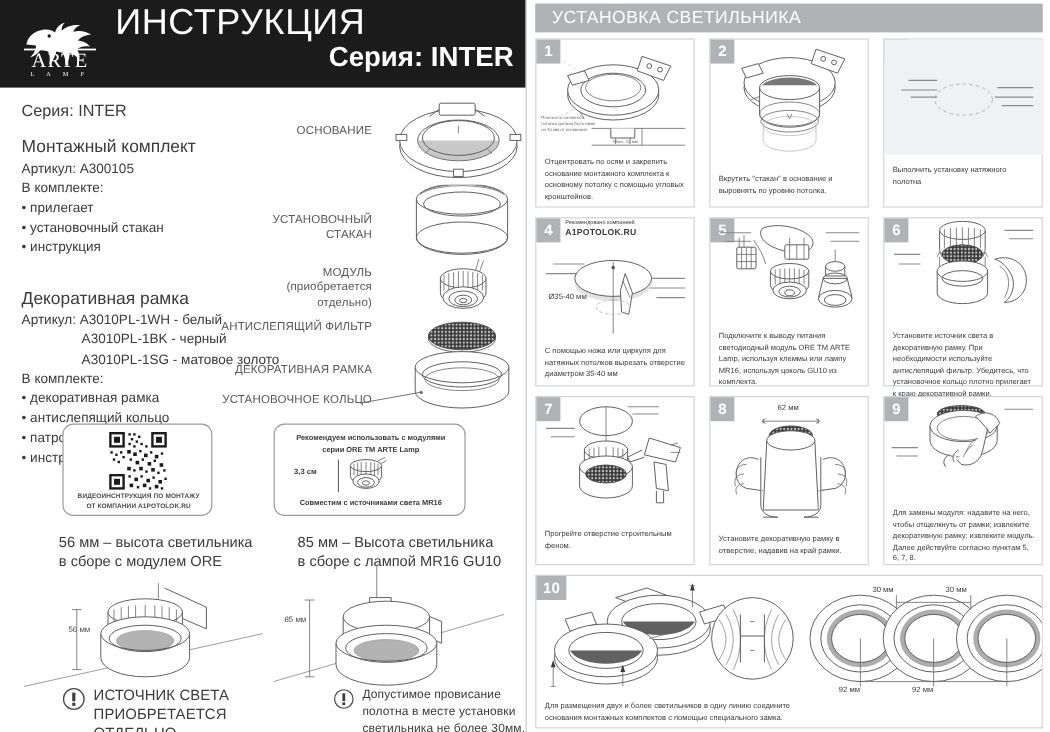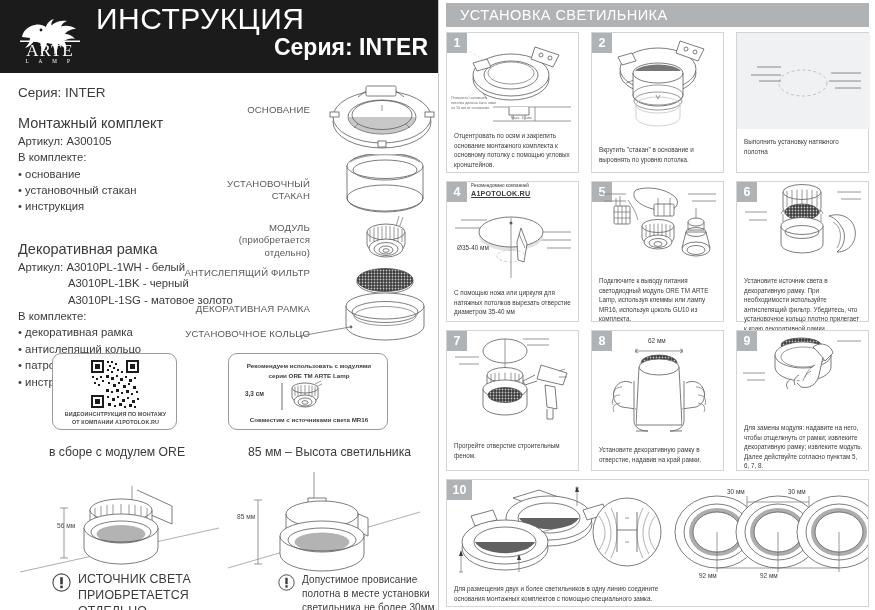--- a/index.html
+++ b/index.html
@@ -113,21 +113,21 @@
     overflow: hidden;
   }
   .step .cap {
     position: absolute; left: 7px; right: 5px;
     font-size: 6.3px; line-height: 1.52; color: #3b3b3b;
   }
   .step .rec-note {
     position: absolute; left: 24px; top: 1px;
     font-size: 4.6px; color: #3b3b3b; line-height: 1.3;
   }
-  .step .rec-note b { font-size: 7.2px; letter-spacing: .2px; text-decoration: underline; }
+  .step .rec-note b { font-size: 7.2px; letter-spacing: .2px; }
   .shade { position: absolute; background: #eff1f2; }
   .dimtxt { position: absolute; font-size: 6.4px; color: #3b3b3b; }
 
   svg { display: block; }
   .ln { fill: none; stroke: #5a5a5a; stroke-width: .8; }
   .ln2 { fill: none; stroke: #6e6e6e; stroke-width: .7; }
   .lnf { fill: #fff; stroke: #5a5a5a; stroke-width: .8; }
 </style>
 </head>
 <body>
@@ -156,21 +156,21 @@
       </div>
       <div class="title-instr">ИНСТРУКЦИЯ</div>
       <div class="title-series">Серия: INTER</div>
     </div>
 
     <div class="spec">
       <h2>Серия: INTER</h2>
       <h2 class="big">Монтажный комплект</h2>
       <p>Артикул: A300105</p>
       <p>В комплекте:</p>
-      <p>• основание</p>
+      <p>• прилегает</p>
       <p>• установочный стакан</p>
       <p>• инструкция</p>
       <div class="gap"></div>
       <h2 class="big">Декоративная рамка</h2>
       <p>Артикул: A3010PL-1WH - белый</p>
       <p class="indent">A3010PL-1BK - черный</p>
       <p class="indent">A3010PL-1SG - матовое золото</p>
       <p>В комплекте:</p>
       <p>• декоративная рамка</p>
       <p>• антислепящий кольцо</p>
@@ -351,20 +351,21 @@
                    M28 5.2 L28 17.5 M31 5.6 L31 17 M34 6.5 L34 16"></path>
         </g>
         <ellipse cx="24" cy="21" rx="11" ry="6" class="lnf"></ellipse>
         <ellipse cx="24" cy="22" rx="7" ry="4" class="ln"></ellipse>
         <ellipse cx="24" cy="22.5" rx="3" ry="1.8" class="ln"></ellipse>
       </svg>
       <div class="rec-bot">Совместим с источниками света MR16</div>
     </div>
 
     <div class="hsec" style="left:49px; top:444px; width:185px;">
+      <div>56 мм – высота светильника</div>
       <div>в сборе с модулем ORE</div>
     </div>
     <div class="hdim" style="left:57px; top:522px;">56 мм</div>
     <svg style="position:absolute; left:12px; top:476px;" width="215" height="100" viewBox="0 0 215 100">
       <path d="M8 96 L207 52" stroke="#9a9a9a" stroke-width=".8" fill="none"></path>
       <path d="M120 10 L120 38" class="ln2"></path>
       <path d="M125 14 L160 30 L160 48 L125 33" class="lnf"></path>
       <path d="M78 34 L78 52 A31 13 0 0 0 140 52 L140 34" class="lnf"></path>
       <ellipse cx="109" cy="34" rx="31" ry="11" class="lnf"></ellipse>
       <g class="ln2">
@@ -375,20 +376,21 @@
       <path d="M72 52 L72 72 A37 16 0 0 0 146 72 L146 52" class="lnf"></path>
       <ellipse cx="109" cy="52" rx="37" ry="14" class="lnf"></ellipse>
       <ellipse cx="109" cy="56" rx="30" ry="11" class="ln"></ellipse>
       <ellipse cx="109" cy="58" rx="24" ry="8.5" fill="#6a6a6a" opacity=".5" stroke="#4a4a4a" stroke-width=".7"></ellipse>
       <path d="M52 32 L52 82" class="ln2"></path>
       <path d="M48 32 L56 32 M48 82 L56 82" class="ln2"></path>
     </svg>
 
     <div class="hsec" style="left:248px; top:444px; width:190px;">
       <div>85 мм – Высота светильника</div>
+      <div>в сборе с лампой MR16 GU10</div>
     </div>
     <div class="hdim" style="left:237px; top:513px;">85 мм</div>
     <svg style="position:absolute; left:222px; top:470px;" width="205" height="105" viewBox="0 0 205 105">
       <path d="M6 98 L198 42" stroke="#9a9a9a" stroke-width=".8" fill="none"></path>
       <path d="M92 2 L92 28" class="ln2"></path>
       <path d="M86 28 L86 44 L104 44 L104 28 Z" class="lnf"></path>
       <path d="M108 32 L146 48 L146 66 L108 50" class="lnf"></path>
       <path d="M64 44 L64 66 A36 15 0 0 0 136 66 L136 44" class="lnf"></path>
       <ellipse cx="100" cy="44" rx="36" ry="13" class="lnf"></ellipse>
       <path d="M58 66 L58 84 A42 17 0 0 0 142 84 L142 66" class="lnf"></path>

